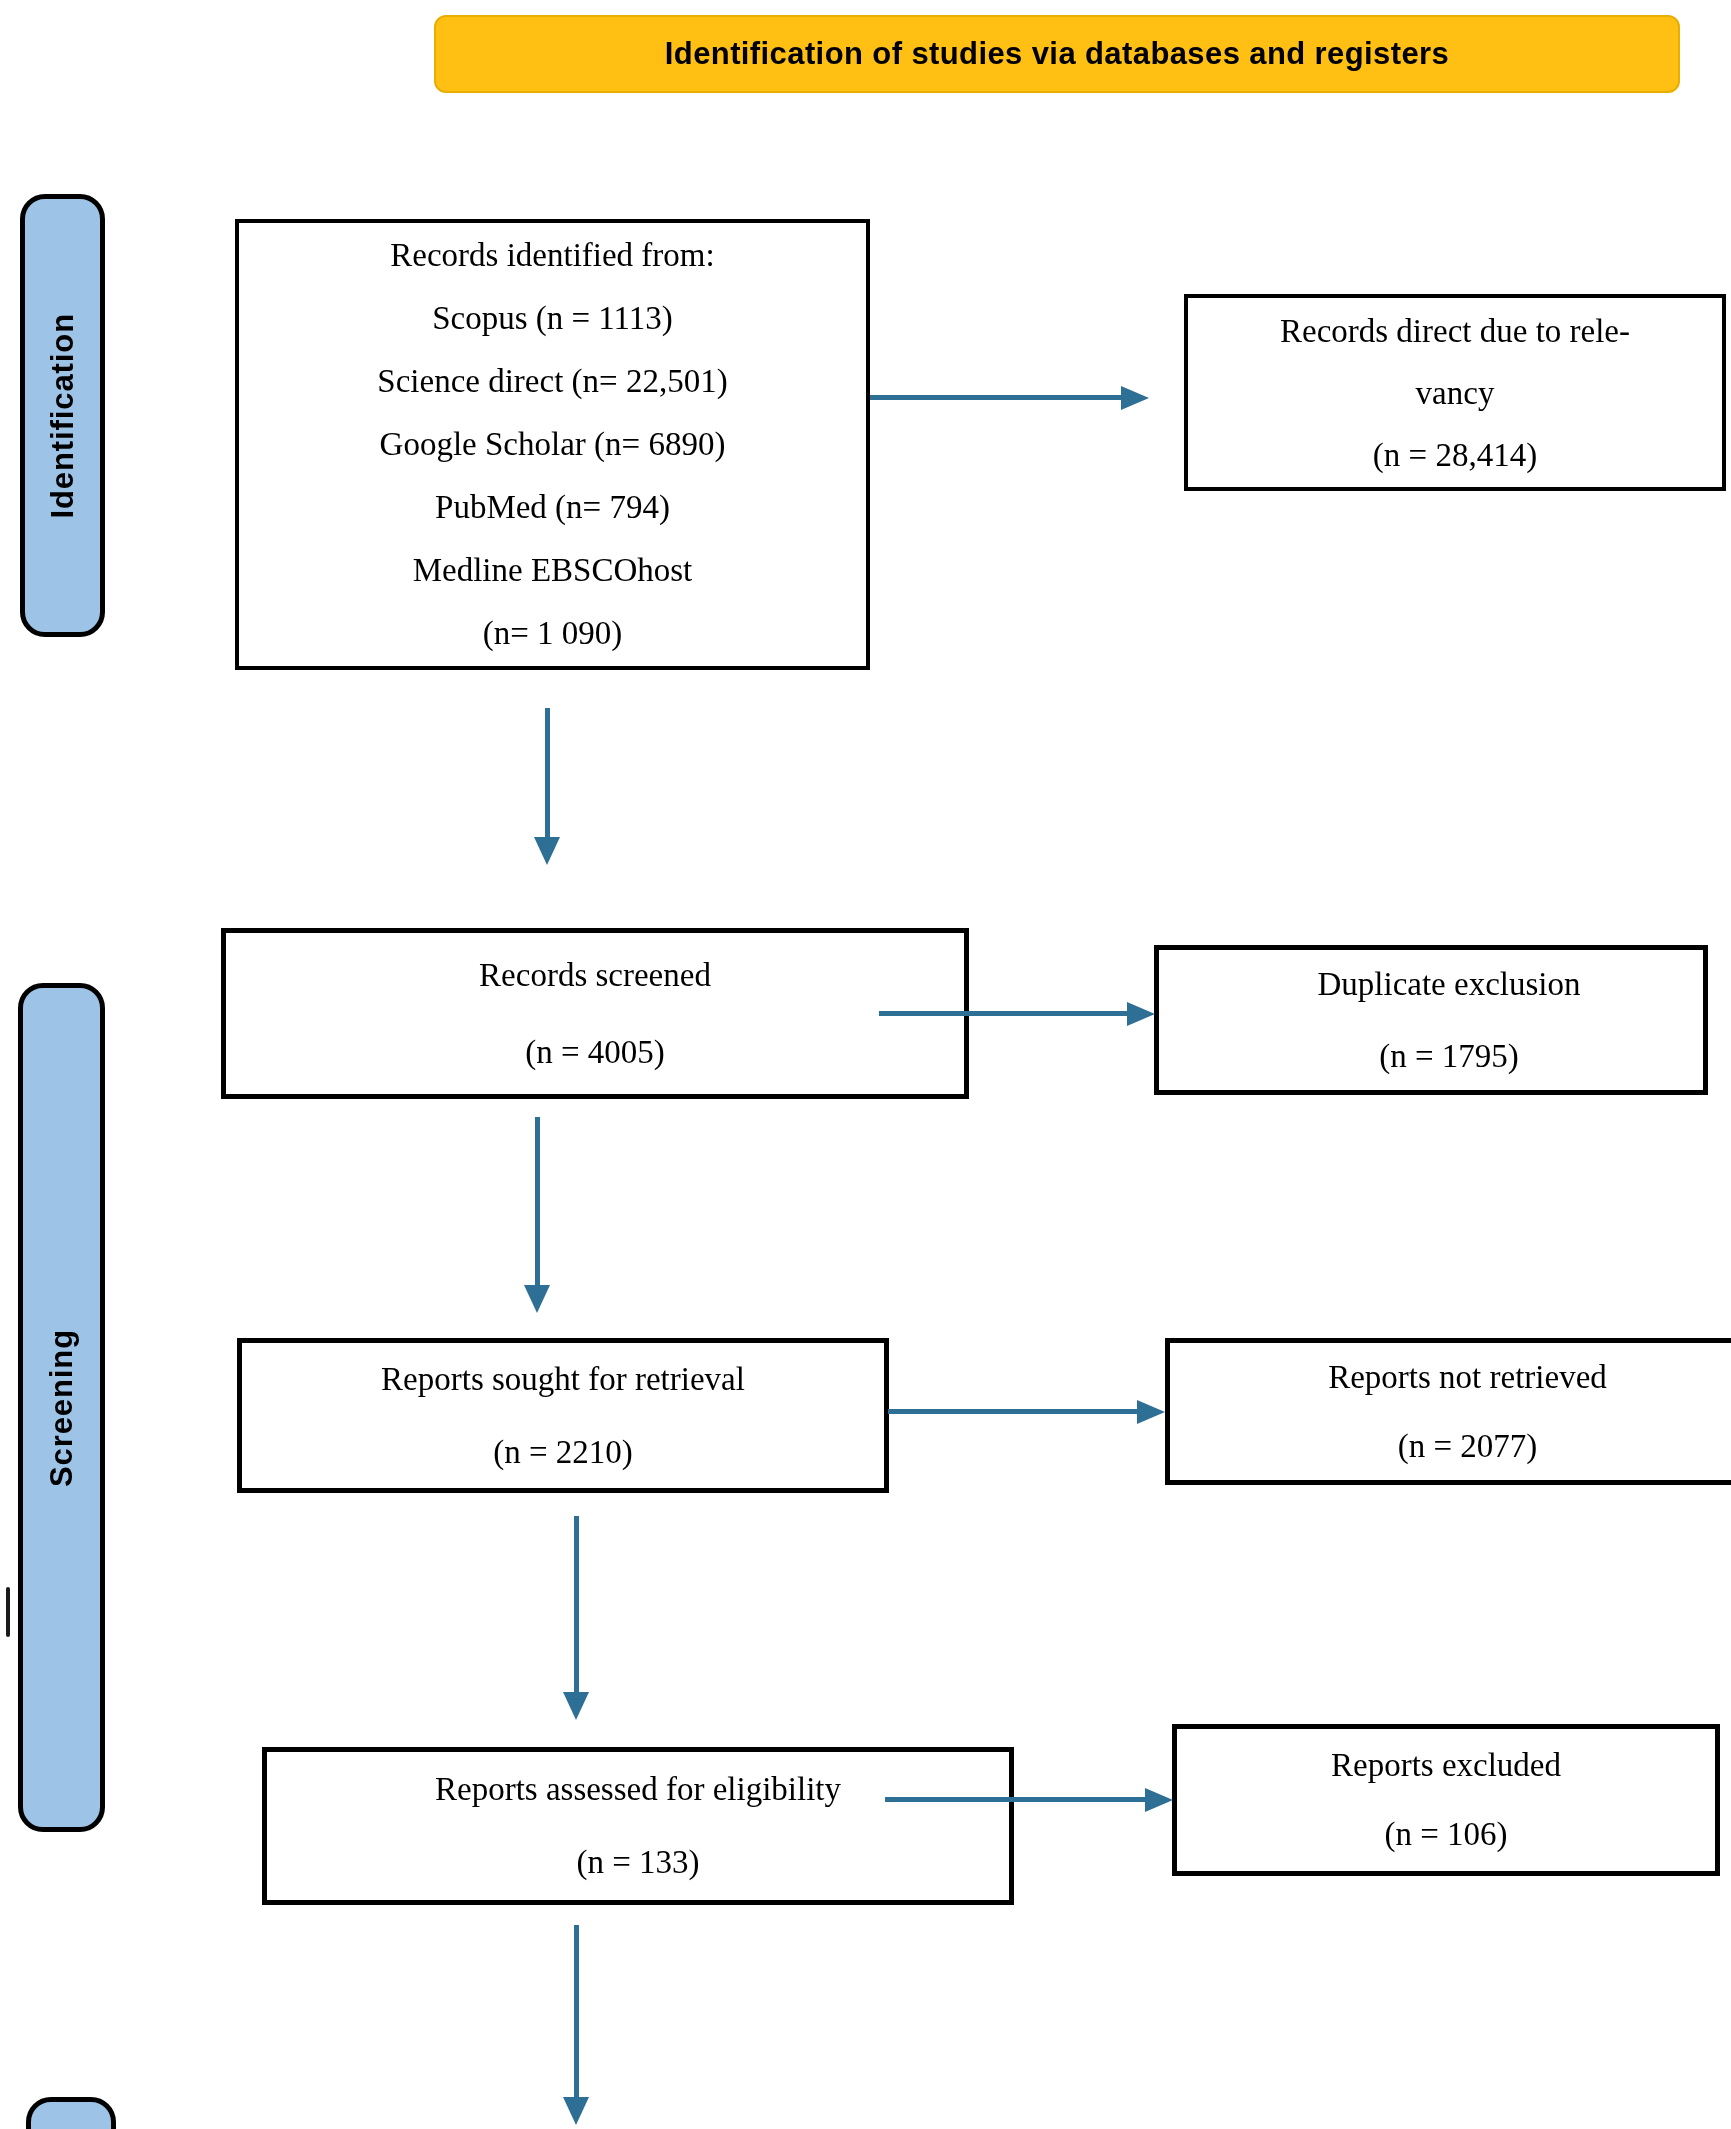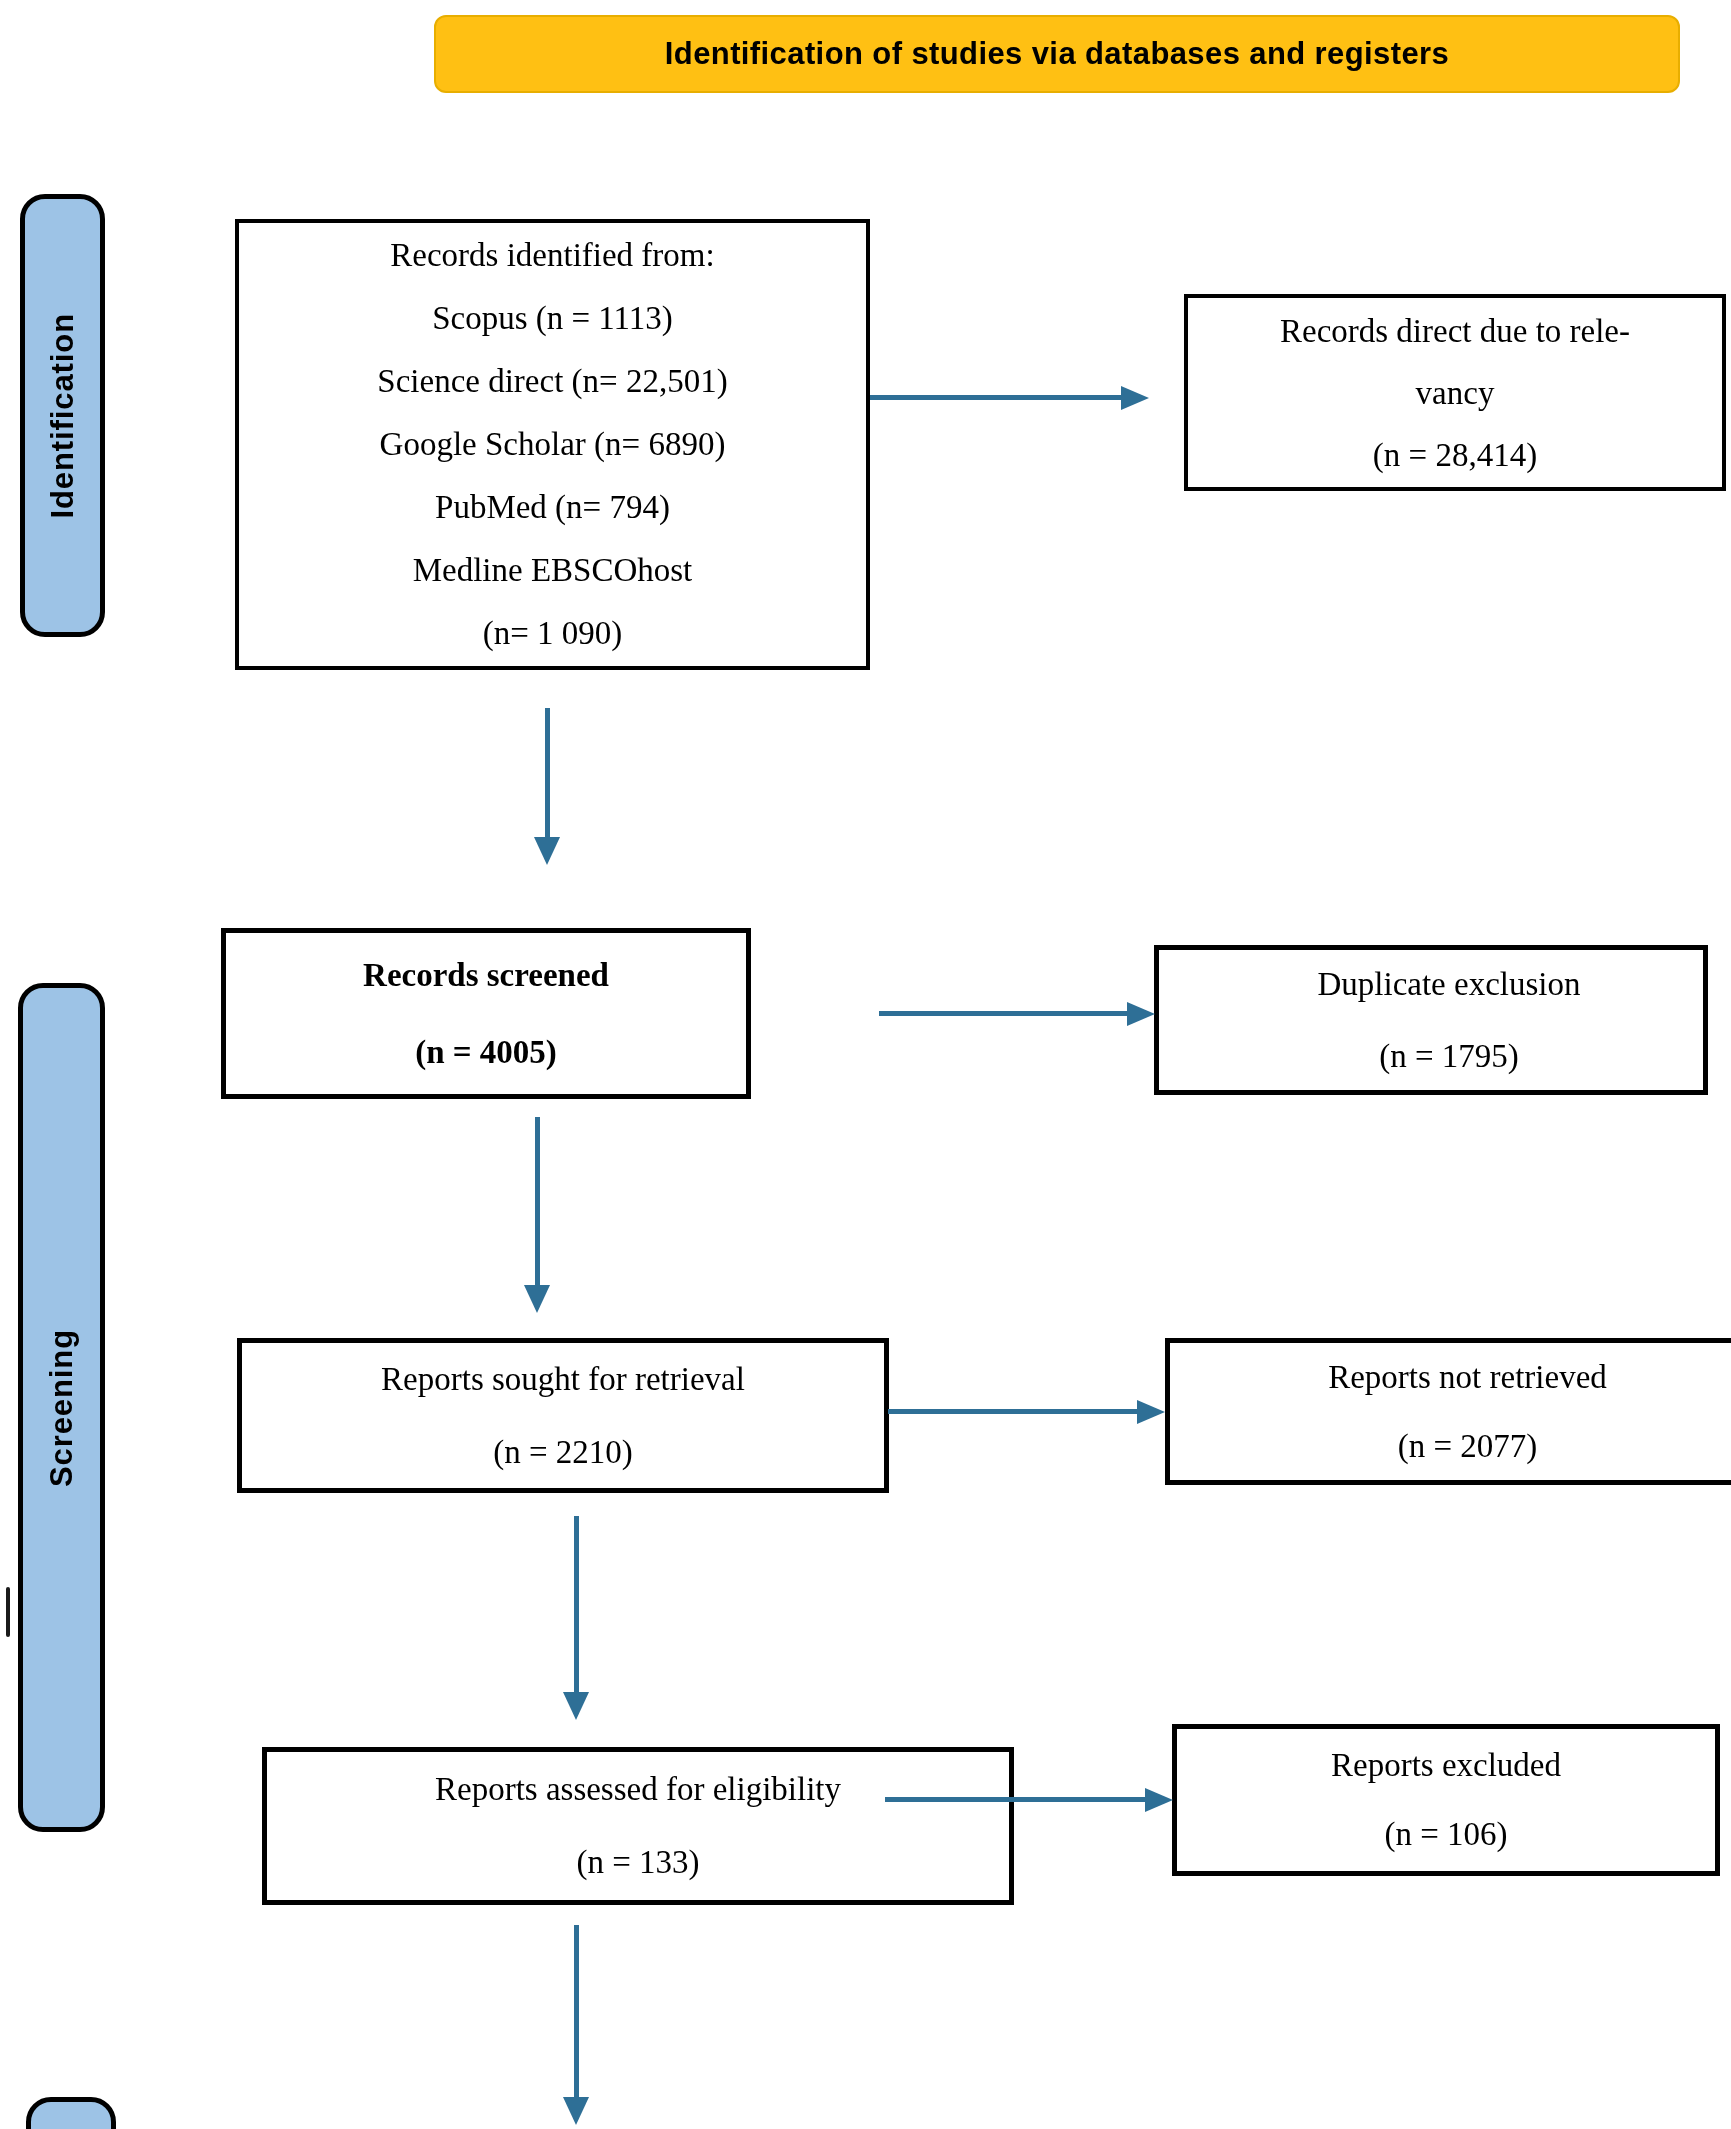--- a/index.html
+++ b/index.html
@@ -59,21 +59,21 @@
     box-sizing: border-box;
     display: flex; flex-direction: column;
     align-items: center; justify-content: center;
     text-align: center;
     font-size: 33px;
   }
   .fbox .line { white-space: nowrap; }
 
   #box-identified   { left: 235px;  top: 179px;  width: 635px; height: 451px; margin-top: 40px; }
   #box-identified .line { line-height: 63px; }
-  #box-screened     { left: 221px;  top: 928px; width: 530px; height: 171px; border-width: 5.1px; font-weight: bold; }
+  #box-screened     { left: 221px;  top: 928px; width: 748px; height: 171px; border-width: 5.1px; }
   #box-screened .line { line-height: 77px; }
   #box-sought       { left: 237px;  top: 1338px; width: 652px; height: 155px; border-width: 5.1px; }
   #box-sought .line { line-height: 73px; }
   #box-assessed     { left: 262px;  top: 1747px; width: 752px; height: 158px; border-width: 5.1px; }
   #box-assessed .line { line-height: 73px; }
 
   #box-removed      { left: 1184px; top: 294px;  width: 542px; height: 197px; }
   #box-removed .line { line-height: 62px; }
   #box-duplicates   { left: 1154px; top: 945px; width: 554px; height: 150px; border-width: 5.1px; padding-left: 36px; }
   #box-duplicates .line { line-height: 72px; }

